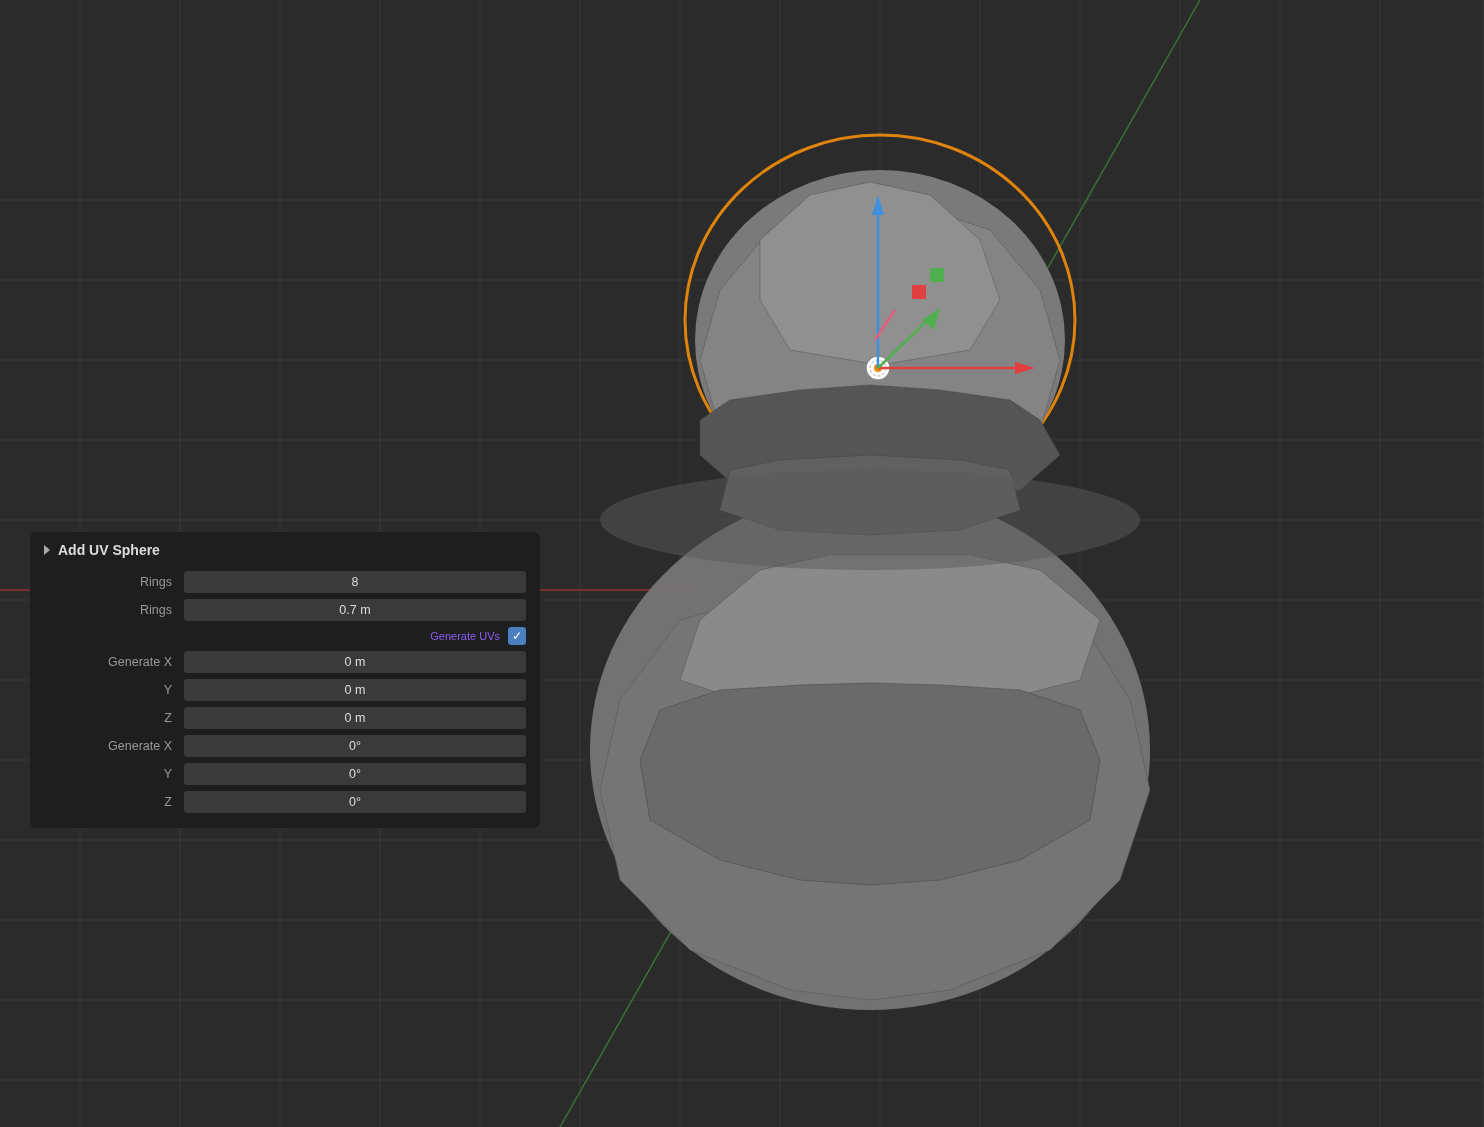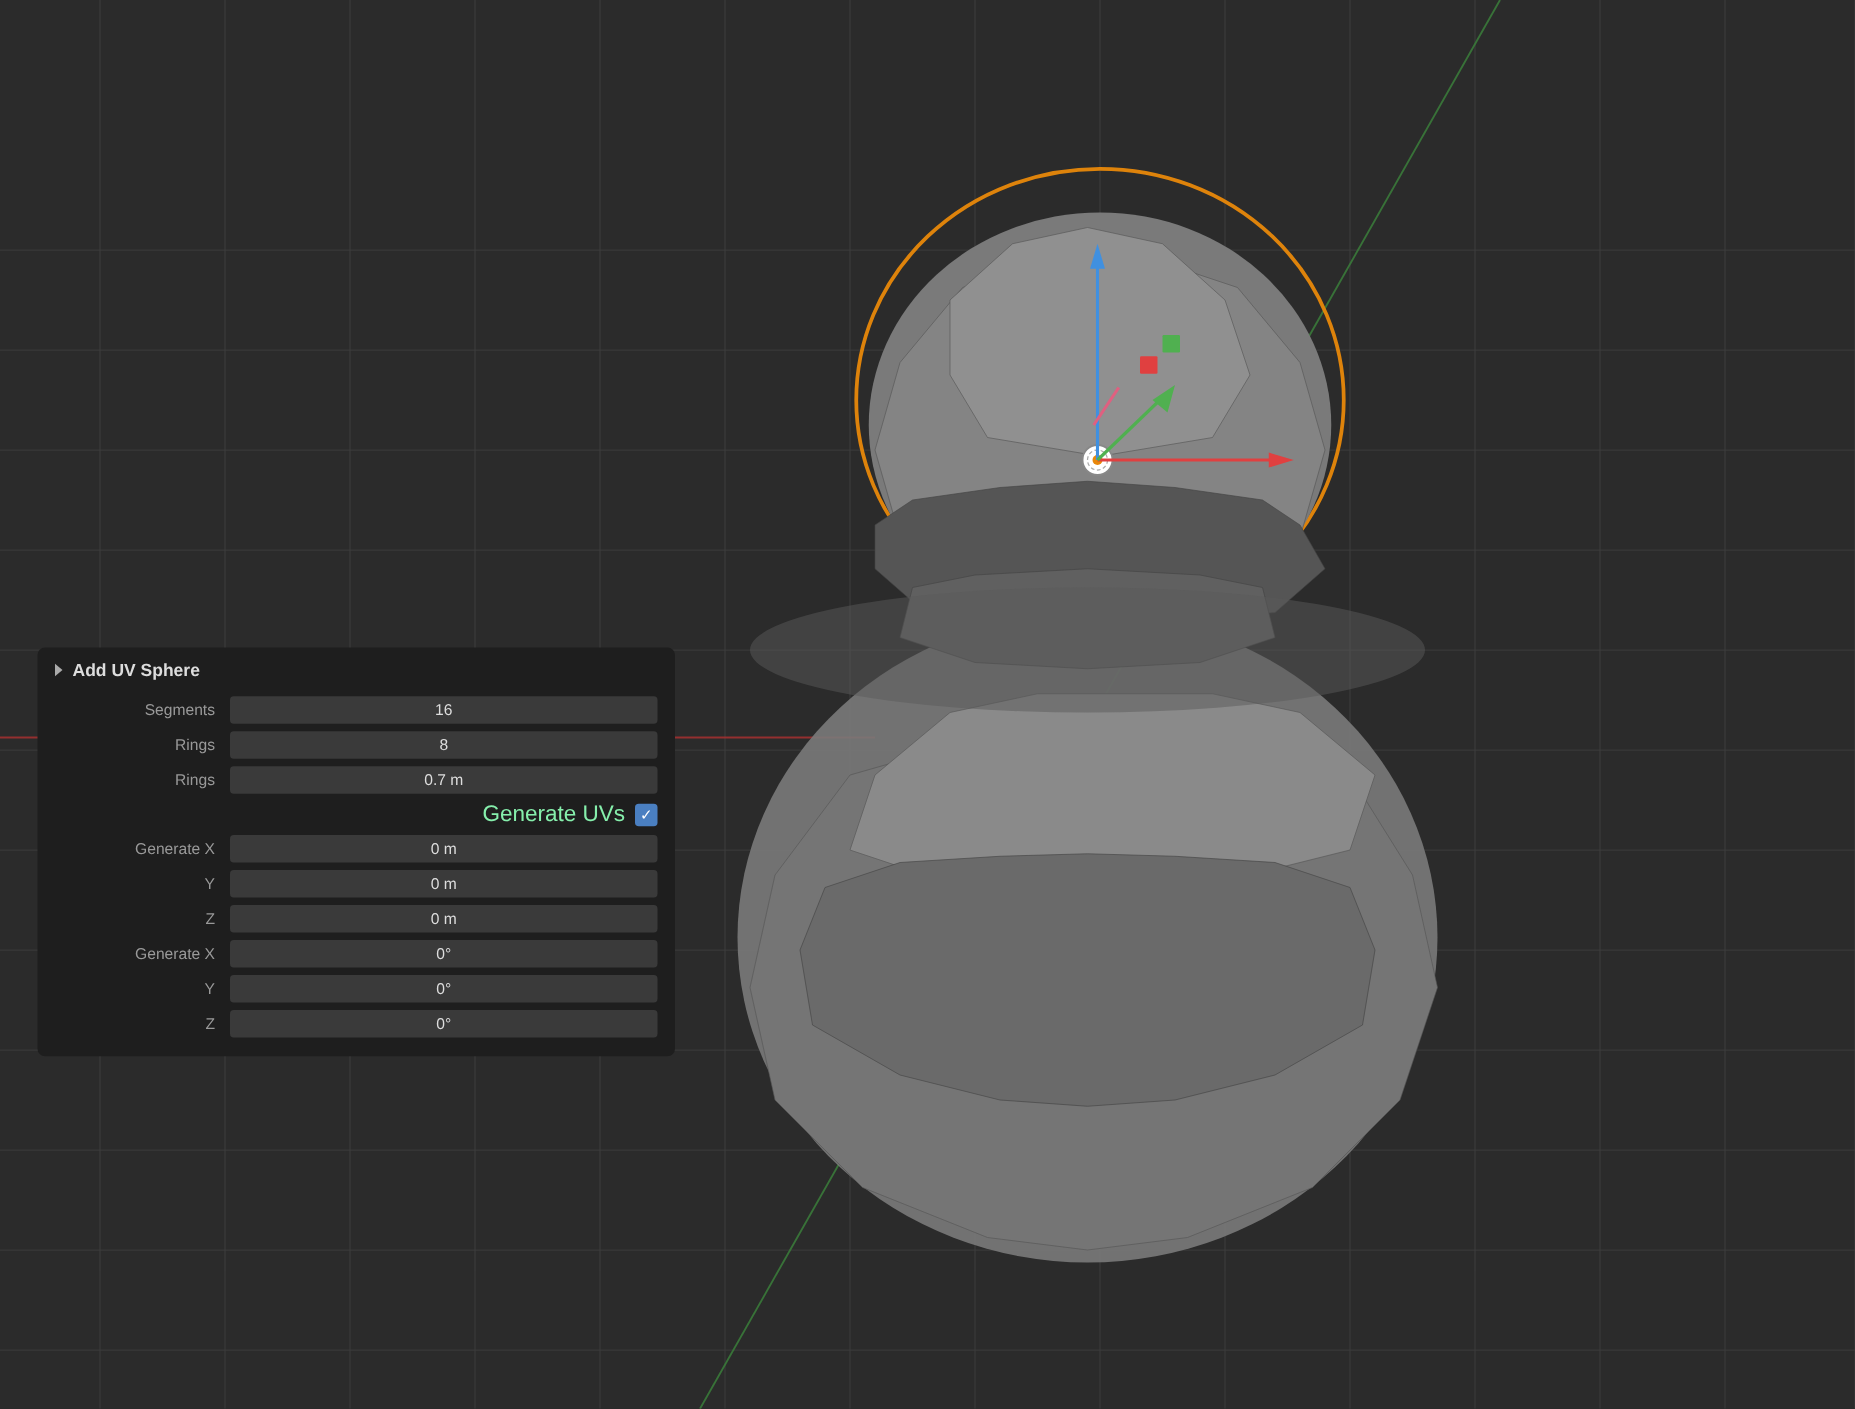--- a/index.html
+++ b/index.html
@@ -21,21 +21,21 @@
       width: 1484px;
       height: 1127px;
       background: #2b2b2b;
       overflow: hidden;
     }
 
     
     #panel {
       position: absolute;
       left: 30px;
-      top: 518px;
+      top: 532px;
       width: 510px;
       background: #1e1e1e;
       border-radius: 6px;
       padding: 0 0 12px 0;
       z-index: 10;
     }
 
     .panel-header {
       display: flex;
       align-items: center;
@@ -81,22 +81,22 @@
 
     .generate-uvs-row {
       display: flex;
       align-items: center;
       justify-content: flex-end;
       padding: 3px 14px;
       gap: 8px;
     }
 
     .generate-uvs-label {
-      font-size: 18px;
-      color: #86efac;
+      font-size: 11px;
+      color: #8b5cf6;
       font-weight: 500;
     }
 
     .checkbox-blue {
       width: 18px;
       height: 18px;
       background: #4a7fc1;
       border-radius: 3px;
       display: flex;
       align-items: center;
@@ -225,24 +225,20 @@
 
   </svg>
 </div>
 
 <div id="panel">
   <div class="panel-header">
     <div class="triangle"></div>
     <span>Add UV Sphere</span>
   </div>
 
-  <div class="panel-row">
-    <div class="panel-label">Segments</div>
-    <div class="panel-value">16</div>
-  </div>
 
   <div class="panel-row">
     <div class="panel-label">Rings</div>
     <div class="panel-value">8</div>
   </div>
 
   <div class="panel-row">
     <div class="panel-label">Rings</div>
     <div class="panel-value">0.7 m</div>
   </div>

